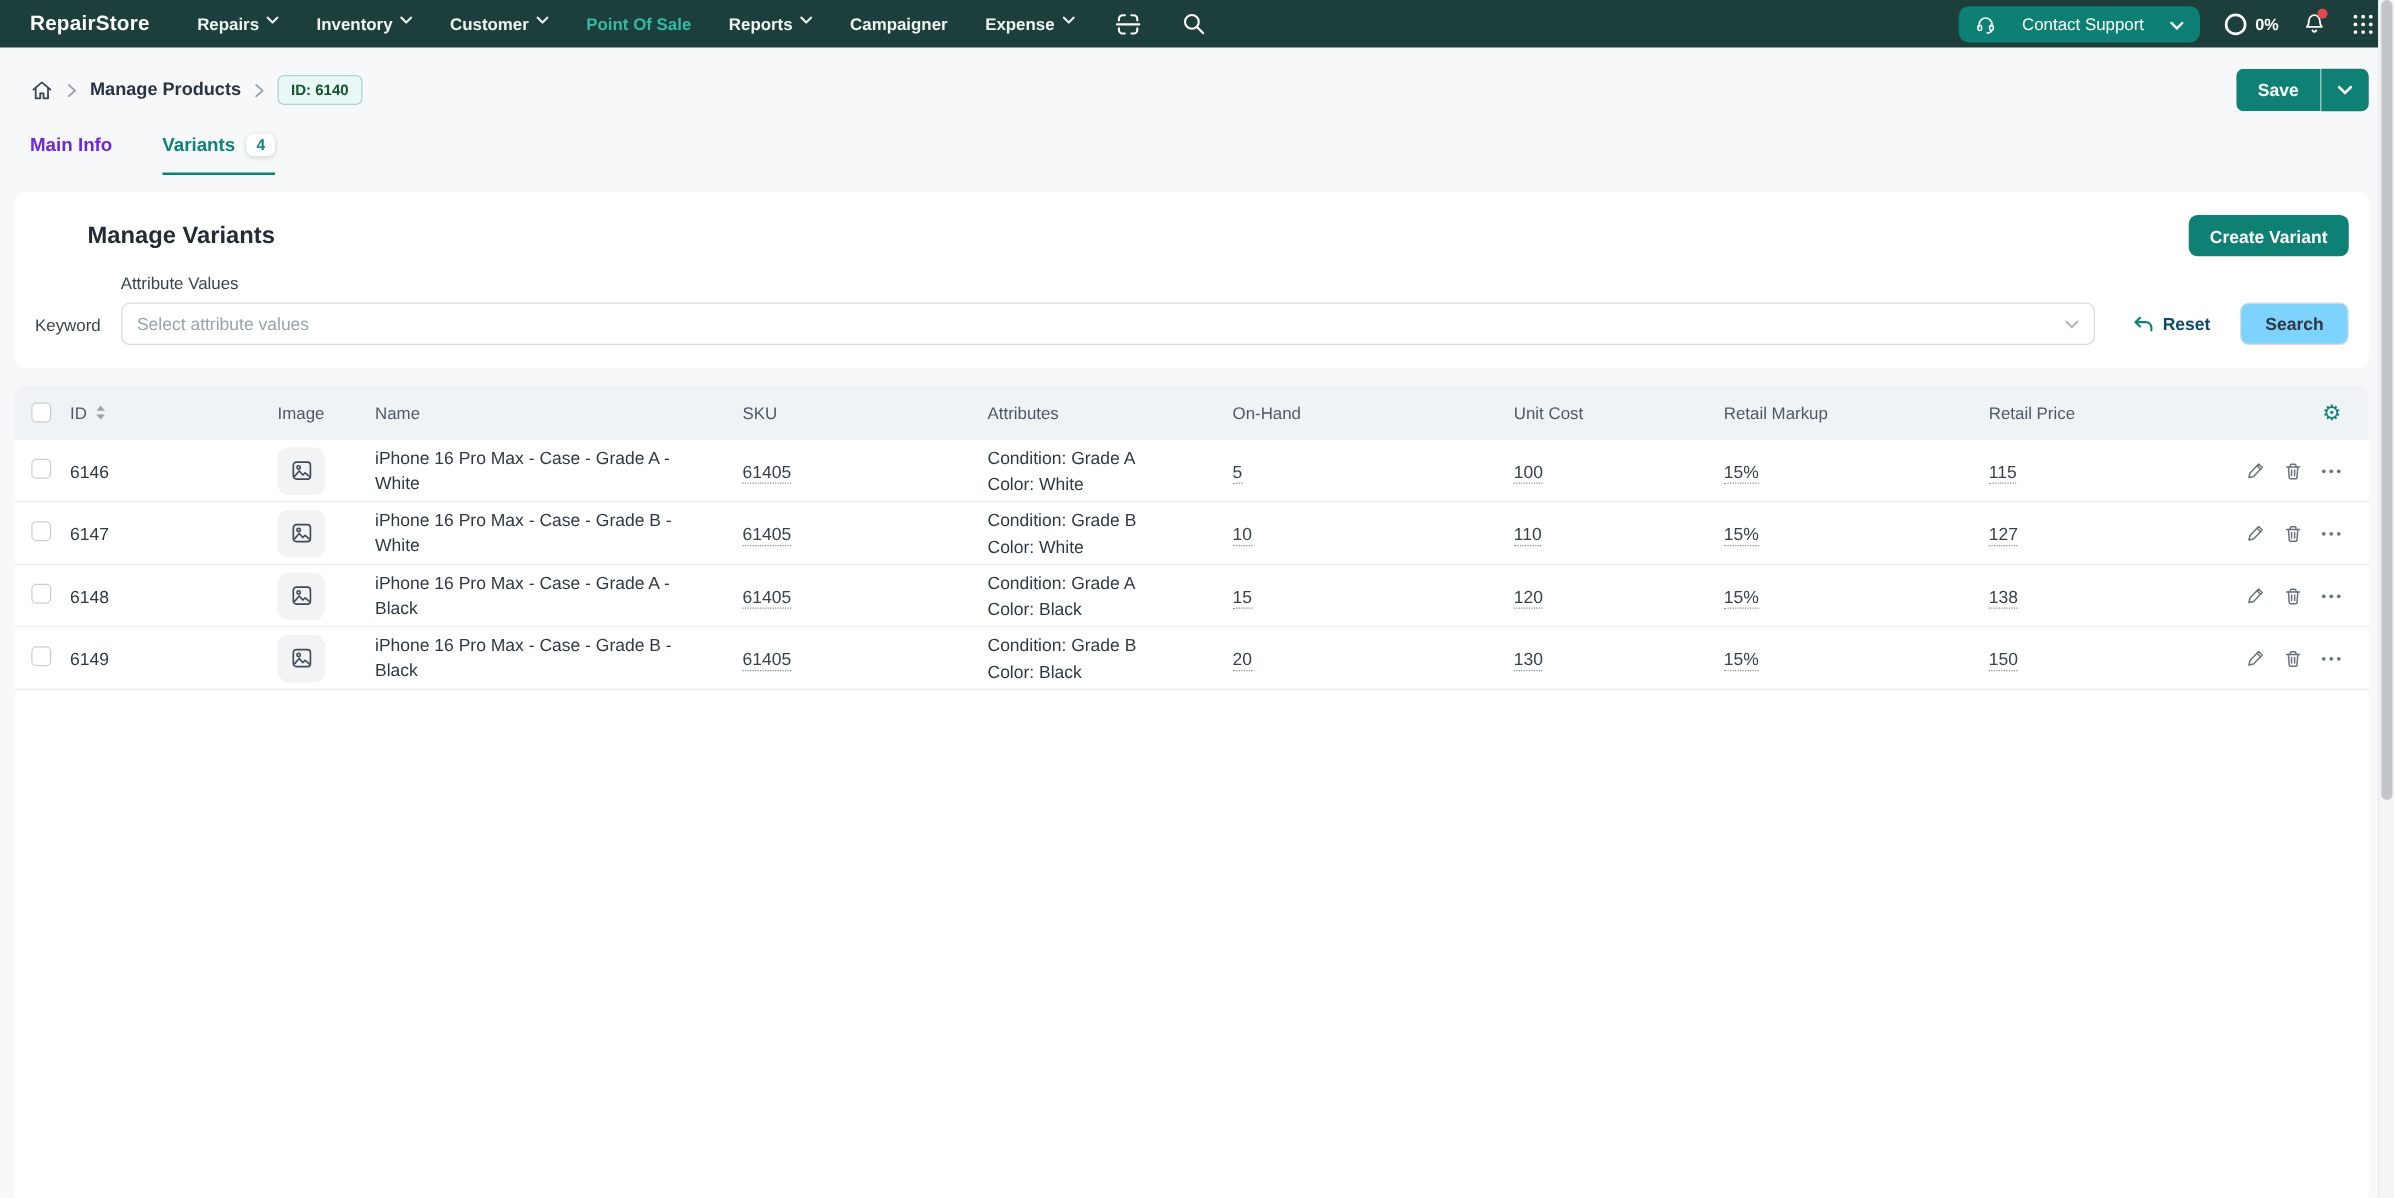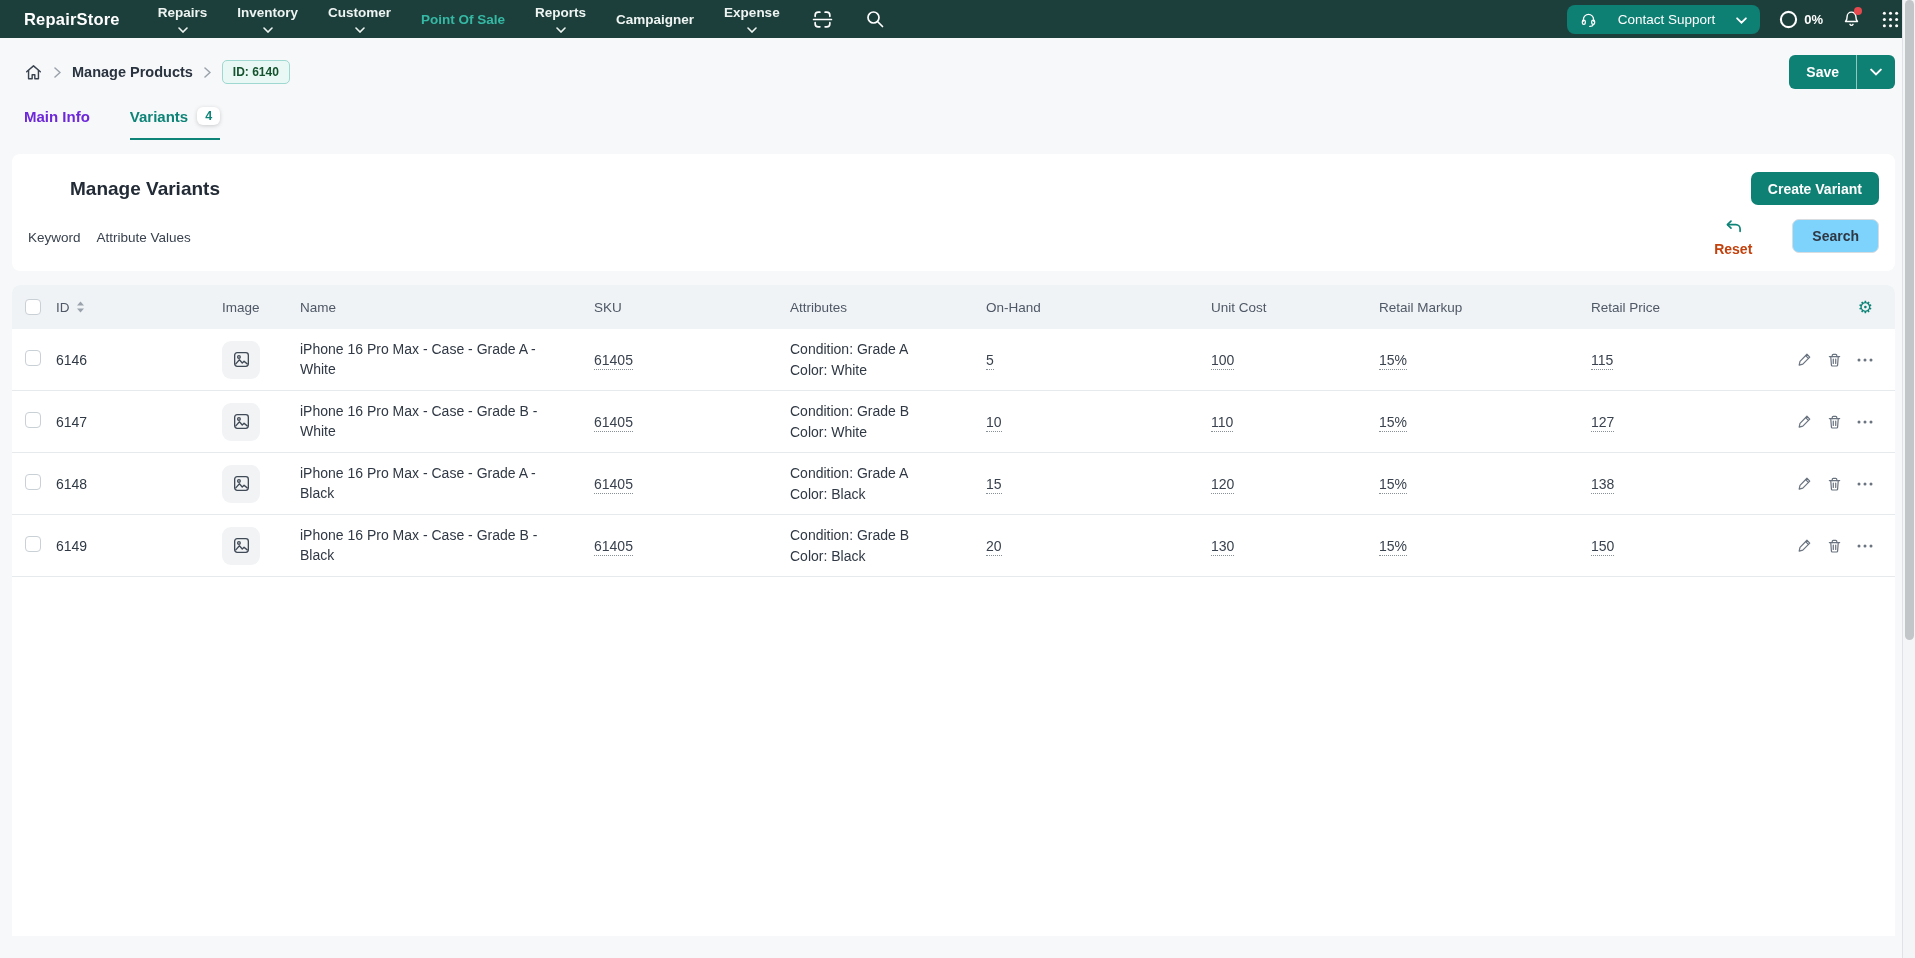--- a/index.html
+++ b/index.html
@@ -3,21 +3,21 @@
 <meta charset="utf-8">
 <style>
   * { margin:0; padding:0; box-sizing:border-box; }
   html,body { width:1915px; height:958px; overflow:hidden; }
   body { font-family:"Liberation Sans", sans-serif; background:#f7f8f9; position:relative; color:#2f3844; }
 
   
   .navbar { height:38px; background:#1d3f3b; display:flex; align-items:center; padding:0 16px 0 24px; color:#fff; }
   .logo { font-weight:bold; font-size:16.5px; letter-spacing:.2px; margin-right:38px; cursor:pointer; white-space:nowrap; }
   .nav-items { display:flex; align-items:center; gap:30px; font-size:13.5px; font-weight:bold; }
-  .nav-item { display:flex; align-items:center; gap:6px; color:#eef4f2; cursor:pointer; white-space:nowrap;flex-direction:column; }
+  .nav-item { display:flex; align-items:flex-start; gap:6px; color:#eef4f2; cursor:pointer; white-space:nowrap; }
   .nav-item .chev { display:flex; margin-top:1px; }
   .nav-item.active { color:#35b9a5; }
   .nav-iconbtn { display:flex; align-items:center; cursor:pointer; margin-left:2px; }
   .nav-right { margin-left:auto; display:flex; align-items:center; gap:19px; }
   .contact-btn { background:#0e7f73; border-radius:8px; height:29px; padding:0 13px; display:flex; align-items:center; gap:21px; font-size:13.5px; font-weight:normal; cursor:pointer; }
   .gauge { display:flex; align-items:center; gap:6px; font-size:13px; font-weight:bold; cursor:pointer; }
   .bell-wrap { position:relative; display:flex; cursor:pointer; }
   .bell-dot { position:absolute; top:-2px; right:-1px; width:8px; height:8px; background:#e5484d; border-radius:50%; }
 
   
@@ -41,29 +41,29 @@
   .filters-card { margin-top:14px; padding:18px 16px 18px 16px; }
   .card-head { display:flex; align-items:center; justify-content:space-between;margin-left:42px; }
   .panel-title { font-size:19px; font-weight:bold; color:#222b36; }
   .create-btn { background:#0e8074; color:#fff; font-size:14px; font-weight:bold; border:none; border-radius:7px; height:33px; padding:0 17px; cursor:pointer; }
   .filter-row { display:flex; align-items:flex-end; gap:16px; margin-top:14px; }
   .field-label { font-size:13.5px; color:#39424e; margin-bottom:8px; }
   .keyword-input { width:300px; height:34px; border:1px solid #d7dce1; border-radius:7px; padding:0 12px; font-size:14px; color:#333; outline:none; font-family:"Liberation Sans",sans-serif; }
   .keyword-input::placeholder { color:#9aa3ab; }
   .attr-group { flex:1; }
   .attr-select { height:34px; border:1px solid #d7dce1; border-radius:7px; display:flex; align-items:center; justify-content:space-between; padding:0 12px; color:#9aa3ab; font-size:14px; cursor:pointer; background:#fff; }
-  .reset-link { color:#c2410c; font-weight:bold; font-size:14px; display:flex; align-items:center; gap:7px; cursor:pointer; height:34px; margin:0 24px 0 14px; white-space:nowrap;flex-direction:column; }
+  .reset-link { color:#0c4a6e; font-weight:bold; font-size:14px; display:flex; align-items:center; gap:7px; cursor:pointer; height:34px; margin:0 8px 0 14px; white-space:nowrap; }
   .search-btn { border:1px solid #d7dce1; background:#7dd3fc; border-radius:7px; height:34px; padding:0 19px; font-size:14px; font-weight:bold; color:#2f3743; cursor:pointer; }
 
   
   .table-card { margin-top:14px; border-radius:8px 8px 0 0; height:651px; overflow:hidden; }
   .tgrid { display:grid; grid-template-columns:32px 166px 78px 294px 196px 196px 225px 168px 212px 1fr 118px; align-items:center; }
   .thead { background:#f0f3f5; height:44px; color:#4e5866; font-size:13.5px; }
   .th { padding-left:12px; display:flex; align-items:center; gap:6px; }
-  .trow { height:62px; border-bottom:1px solid #e7eaed; font-size:14px; color:#2f3844; background:#fff; }
+  .trow { height:50px; border-bottom:1px solid #e7eaed; font-size:14px; color:#2f3844; background:#fff; }
   .td { padding-left:12px; }
   .cb-cell { padding-left:13px; }
   .checkbox { width:16px; height:16px; border:1.5px solid #c9d0d6; border-radius:4px; background:#fff; display:inline-block; cursor:pointer; }
   .img-thumb { width:38px; height:38px; background:#f1f3f5; border-radius:9px; display:flex; align-items:center; justify-content:center; }
   .name-text { max-width:262px; line-height:1.4; }
   .attr-lines { line-height:1.45; }
   .editable { border-bottom:1px dotted #878f98; padding-bottom:1px; cursor:pointer; color:#39424e; }
   .actions { display:flex; gap:15px; justify-content:flex-end; align-items:center; padding-right:22px; }
   .act-icon { display:flex; cursor:pointer; }
   .gear { color:#0e8478; font-size:17px; cursor:pointer; line-height:1; }
@@ -230,20 +230,28 @@
   <div class="card-head">
     <h2 class="panel-title">Manage Variants</h2>
     <button class="create-btn">Create Variant</button>
   </div>
   <div class="filter-row">
     <div>
       <div class="field-label">Keyword</div>
     </div>
     <div class="attr-group">
       <div class="field-label">Attribute Values</div>
+      <div class="attr-select">
+        <span>Select attribute values</span>
+        <span style="display:flex;">
+            <svg width="11" height="7" viewBox="0 0 10 6">
+              <polyline points="1,1 5,5 9,1" fill="none" stroke="#b6bcc2" stroke-width="1.6" stroke-linecap="round"></polyline>
+            </svg>
+          </span>
+      </div>
     </div>
     <div class="reset-link">
       <span style="display:flex;">
         <svg width="17" height="15" viewBox="0 0 17 15" fill="none" stroke="#0e8478" stroke-width="1.7" stroke-linecap="round" stroke-linejoin="round">
           <path d="M6 2.2 L2.4 5.7 L6 9.2"></path>
           <path d="M2.8 5.7 H10.8 a4.3 4.3 0 0 1 4.3 4.3 v2.3"></path>
         </svg>
       </span>
       <span>Reset</span>
     </div>

